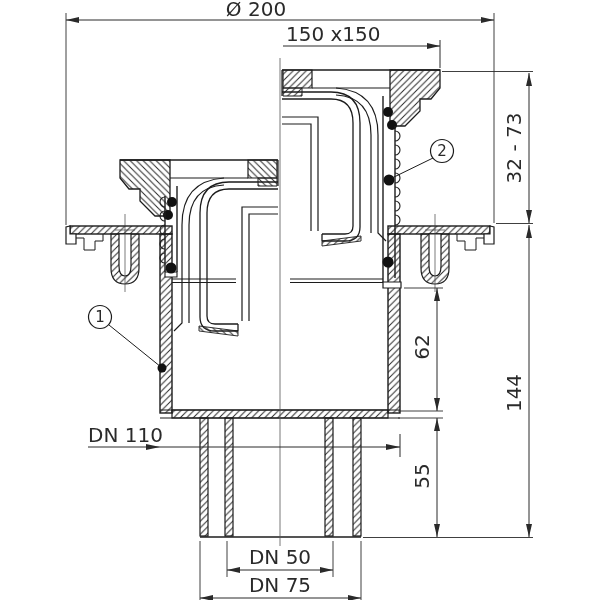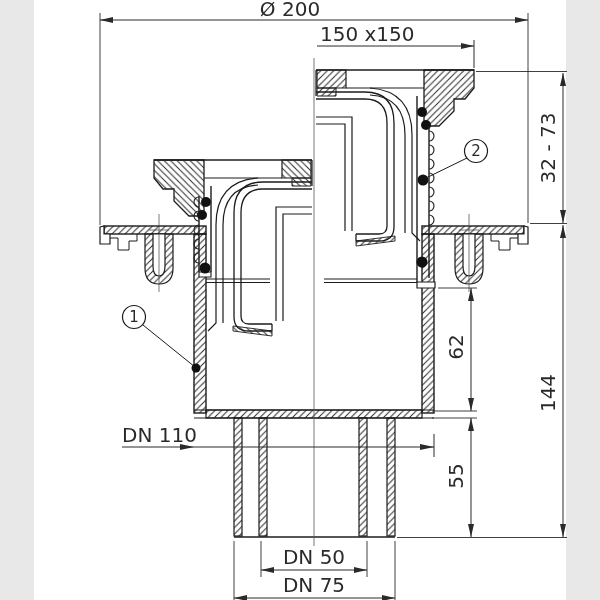--- a/index.html
+++ b/index.html
@@ -1,16 +1,16 @@
 <!DOCTYPE html>
 <html><head>
 <meta charset="utf-8">
 <style>
   html,body{margin:0;padding:0;background:#e8e8e8;}
-  .stage{width:532px;height:600px;background:#ffffff;position:relative;margin:0 auto;
+  .stage{width:600px;height:600px;background:#ffffff;position:relative;margin:0 auto;
          font-family:"DejaVu Sans", sans-serif;}
   svg{display:block;}
   text{fill:#2a2a2a;}
   .dimtxt{font-size:20px;}
   .callouttxt{font-size:15px;}
 </style>
 </head>
 <body>
 
 <div class="stage">

